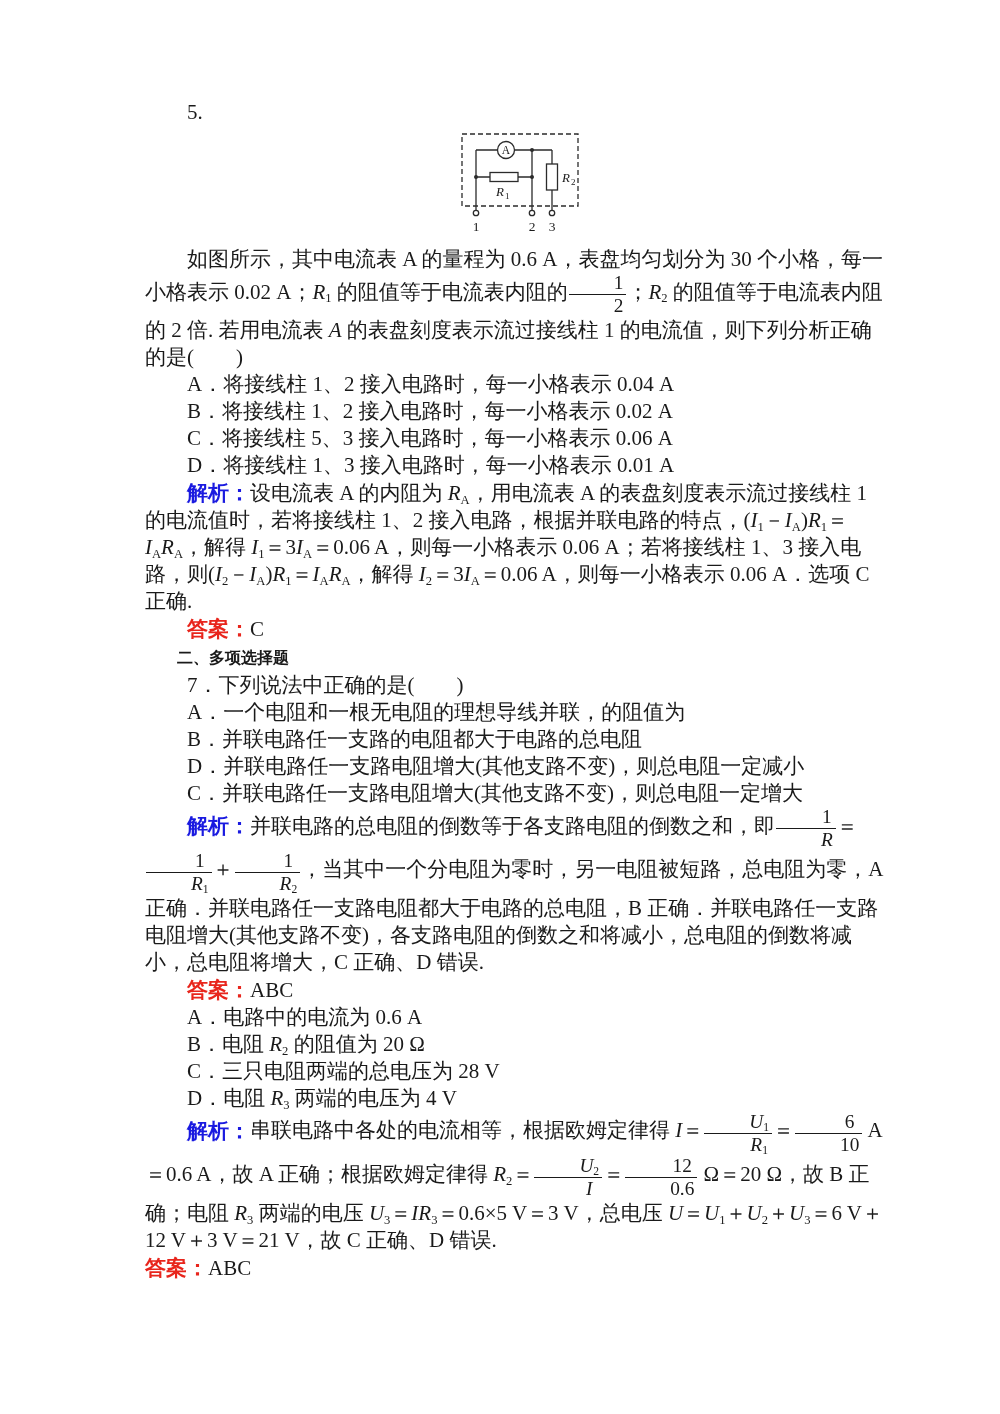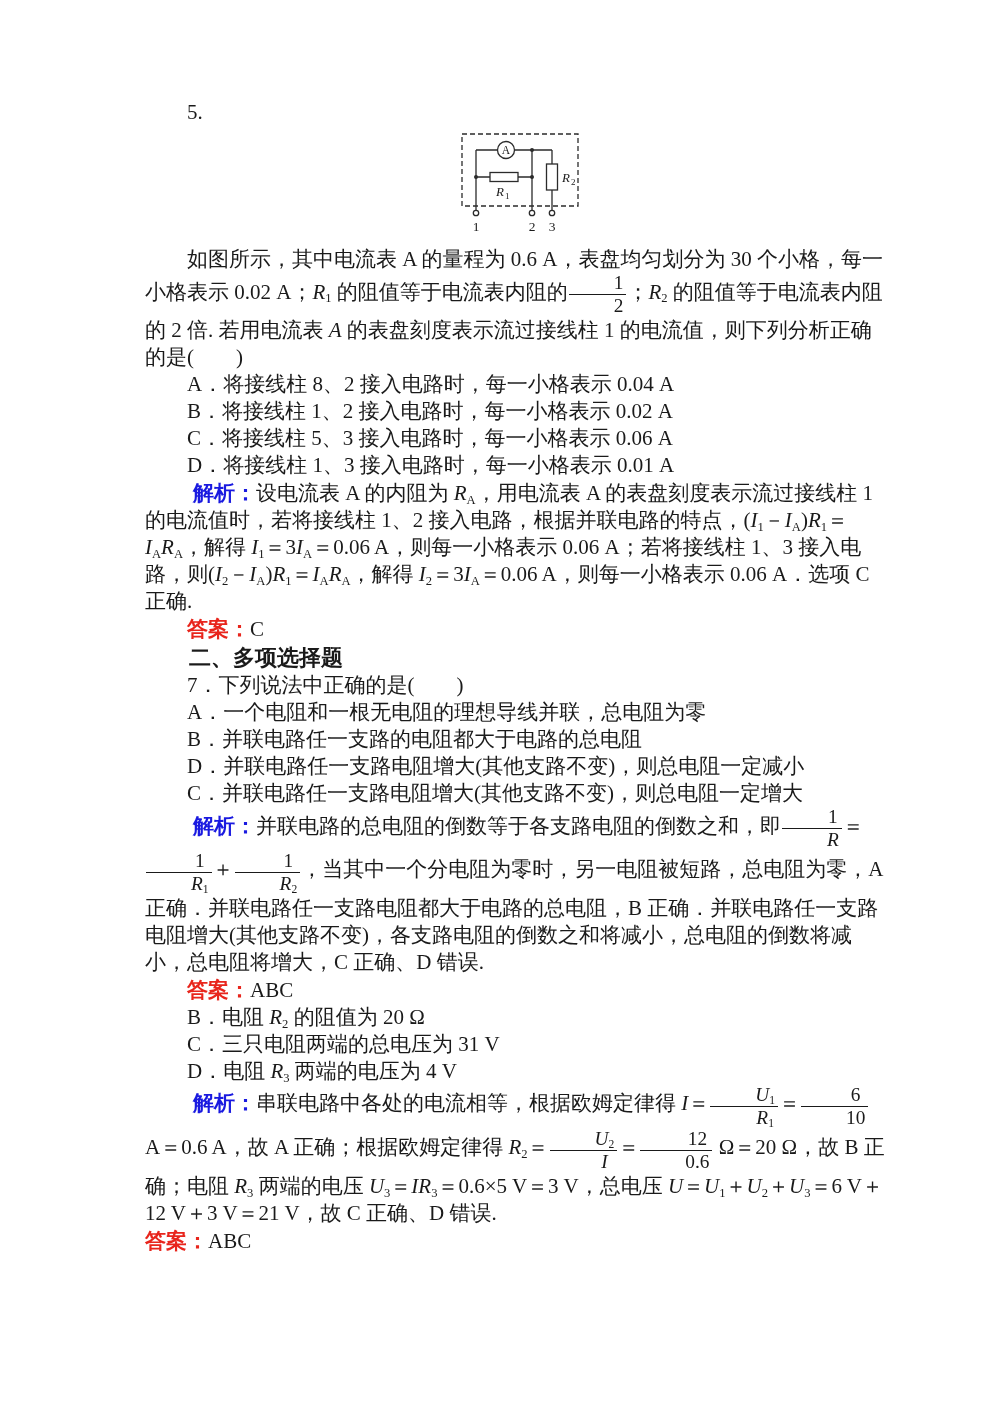--- a/index.html
+++ b/index.html
@@ -10,24 +10,24 @@
     font-size:21px;line-height:27px;color:var(--text,#1a1a1a);
     overflow:hidden;
   }
   .content{position:absolute;left:145px;top:99px;width:742px;}
   p{margin:0;}
   .indent{text-indent:2em;}
   .no-indent{text-indent:0;}
   .diagram-wrap{margin:7px 0 9px 316px;height:104px;}
   .section-title{
     font-family:"Liberation Sans","DejaVu Sans",sans-serif;
-    font-weight:700;font-size:22px;line-height:29px;margin:0;text-indent:2em;
+    font-weight:700;font-size:16px;line-height:29px;margin:0;text-indent:2em;
   }
   .lbl{font-family:"Liberation Sans","DejaVu Sans",sans-serif;font-weight:700;}
-  .lbl-analysis{color:var(--analysis-label,#1a1ae0);margin-left:6px;}
+  .lbl-analysis{color:var(--analysis-label,#1a1ae0);}
   .lbl-answer{color:var(--answer-label,#e8251c);}
   .frac{
     display:inline-block;vertical-align:-0.72em;text-align:center;
     line-height:1.06;font-size:0.92em;padding:0 1px;
   }
   .frac .num{display:block;border-bottom:1.4px solid currentColor;padding:0 3px 1px;}
   .frac .den{display:block;padding:1px 3px 0;}
   sub{font-size:0.6em;vertical-align:-0.28em;line-height:0;}
   i{font-style:italic;}
   svg text{font-family:"Liberation Serif","DejaVu Serif",serif;}
@@ -64,37 +64,38 @@
           <text x="101" y="49" font-size="13" font-style="italic">R</text>
           <text x="110" y="52" font-size="9">2</text>
           <text x="15" y="98" font-size="13.5" text-anchor="middle">1</text>
           <text x="71" y="98" font-size="13.5" text-anchor="middle">2</text>
           <text x="91" y="98" font-size="13.5" text-anchor="middle">3</text>
         </g>
       </svg>
     </div>
 
     <p class="indent">如图所示，其中电流表 A 的量程为 0.6 A，表盘均匀划分为 30 个小格，每一小格表示 0.02 A；<i>R</i><sub>1</sub> 的阻值等于电流表内阻的<span class="frac"><span class="num">1</span><span class="den">2</span></span>；<i>R</i><sub>2</sub> 的阻值等于电流表内阻的 2 倍. 若用电流表 <i>A</i> 的表盘刻度表示流过接线柱 1 的电流值，则下列分析正确的是(　　)</p>
-    <p class="indent">A．将接线柱 8、2 接入电路时，每一小格表示 0.04 A</p>
+    <p class="indent">A．将接线柱 1、2 接入电路时，每一小格表示 0.04 A</p>
     <p class="indent">B．将接线柱 1、2 接入电路时，每一小格表示 0.02 A</p>
     <p class="indent">C．将接线柱 5、3 接入电路时，每一小格表示 0.06 A</p>
     <p class="indent">D．将接线柱 1、3 接入电路时，每一小格表示 0.01 A</p>
     <p class="indent"><span class="lbl lbl-analysis">解析：</span><span>设电流表 A 的内阻为 <i>R</i><sub>A</sub>，用电流表 A 的表盘刻度表示流过接线柱 1 的电流值时，若将接线柱 1、2 接入电路，根据并联电路的特点，(<i>I</i><sub>1</sub>－<i>I</i><sub>A</sub>)<i>R</i><sub>1</sub>＝<i>I</i><sub>A</sub><i>R</i><sub>A</sub>，解得 <i>I</i><sub>1</sub>＝3<i>I</i><sub>A</sub>＝0.06 A，则每一小格表示 0.06 A；若将接线柱 1、3 接入电路，则(<i>I</i><sub>2</sub>－<i>I</i><sub>A</sub>)<i>R</i><sub>1</sub>＝<i>I</i><sub>A</sub><i>R</i><sub>A</sub>，解得 <i>I</i><sub>2</sub>＝3<i>I</i><sub>A</sub>＝0.06 A，则每一小格表示 0.06 A．选项 C 正确.</span></p>
     <p class="indent"><span class="lbl lbl-answer">答案：</span><span>C</span></p>
 
     <h2 class="section-title">二、多项选择题</h2>
 
     <p class="indent">7．下列说法中正确的是(　　)</p>
-    <p class="indent">A．一个电阻和一根无电阻的理想导线并联，总电阻为零</p>
+    <p class="indent">A．一个电阻和一根无电阻的理想导线并联，的阻值为</p>
     <p class="indent">B．并联电路任一支路的电阻都大于电路的总电阻</p>
     <p class="indent">D．并联电路任一支路电阻增大(其他支路不变)，则总电阻一定减小</p>
     <p class="indent">C．并联电路任一支路电阻增大(其他支路不变)，则总电阻一定增大</p>
     <p class="indent"><span class="lbl lbl-analysis">解析：</span><span>并联电路的总电阻的倒数等于各支路电阻的倒数之和，即<span class="frac"><span class="num">1</span><span class="den"><i>R</i></span></span>＝<span class="frac"><span class="num">1</span><span class="den"><i>R</i><sub>1</sub></span></span>＋<span class="frac"><span class="num">1</span><span class="den"><i>R</i><sub>2</sub></span></span>，当其中一个分电阻为零时，另一电阻被短路，总电阻为零，A 正确．并联电路任一支路电阻都大于电路的总电阻，B 正确．并联电路任一支路电阻增大(其他支路不变)，各支路电阻的倒数之和将减小，总电阻的倒数将减小，总电阻将增大，C 正确、D 错误.</span></p>
     <p class="indent"><span class="lbl lbl-answer">答案：</span><span>ABC</span></p>
 
+    <p class="indent">A．电路中的电流为 0.6 A</p>
     <p class="indent">B．电阻 <i>R</i><sub>2</sub> 的阻值为 20 Ω</p>
-    <p class="indent">C．三只电阻两端的总电压为 31 V</p>
+    <p class="indent">C．三只电阻两端的总电压为 28 V</p>
     <p class="indent">D．电阻 <i>R</i><sub>3</sub> 两端的电压为 4 V</p>
     <p class="indent"><span class="lbl lbl-analysis">解析：</span><span>串联电路中各处的电流相等，根据欧姆定律得 <i>I</i>＝<span class="frac"><span class="num"><i>U</i><sub>1</sub></span><span class="den"><i>R</i><sub>1</sub></span></span>＝<span class="frac"><span class="num">6</span><span class="den">10</span></span> A＝0.6 A，故 A 正确；根据欧姆定律得 <i>R</i><sub>2</sub>＝<span class="frac"><span class="num"><i>U</i><sub>2</sub></span><span class="den"><i>I</i></span></span>＝<span class="frac"><span class="num">12</span><span class="den">0.6</span></span> Ω＝20 Ω，故 B 正确；电阻 <i>R</i><sub>3</sub> 两端的电压 <i>U</i><sub>3</sub>＝<i>IR</i><sub>3</sub>＝0.6×5 V＝3 V，总电压 <i>U</i>＝<i>U</i><sub>1</sub>＋<i>U</i><sub>2</sub>＋<i>U</i><sub>3</sub>＝6 V＋12 V＋3 V＝21 V，故 C 正确、D 错误.</span></p>
     <p class="no-indent"><span class="lbl lbl-answer">答案：</span><span>ABC</span></p>
 
   </div>
 </div>
 
 </body></html>

